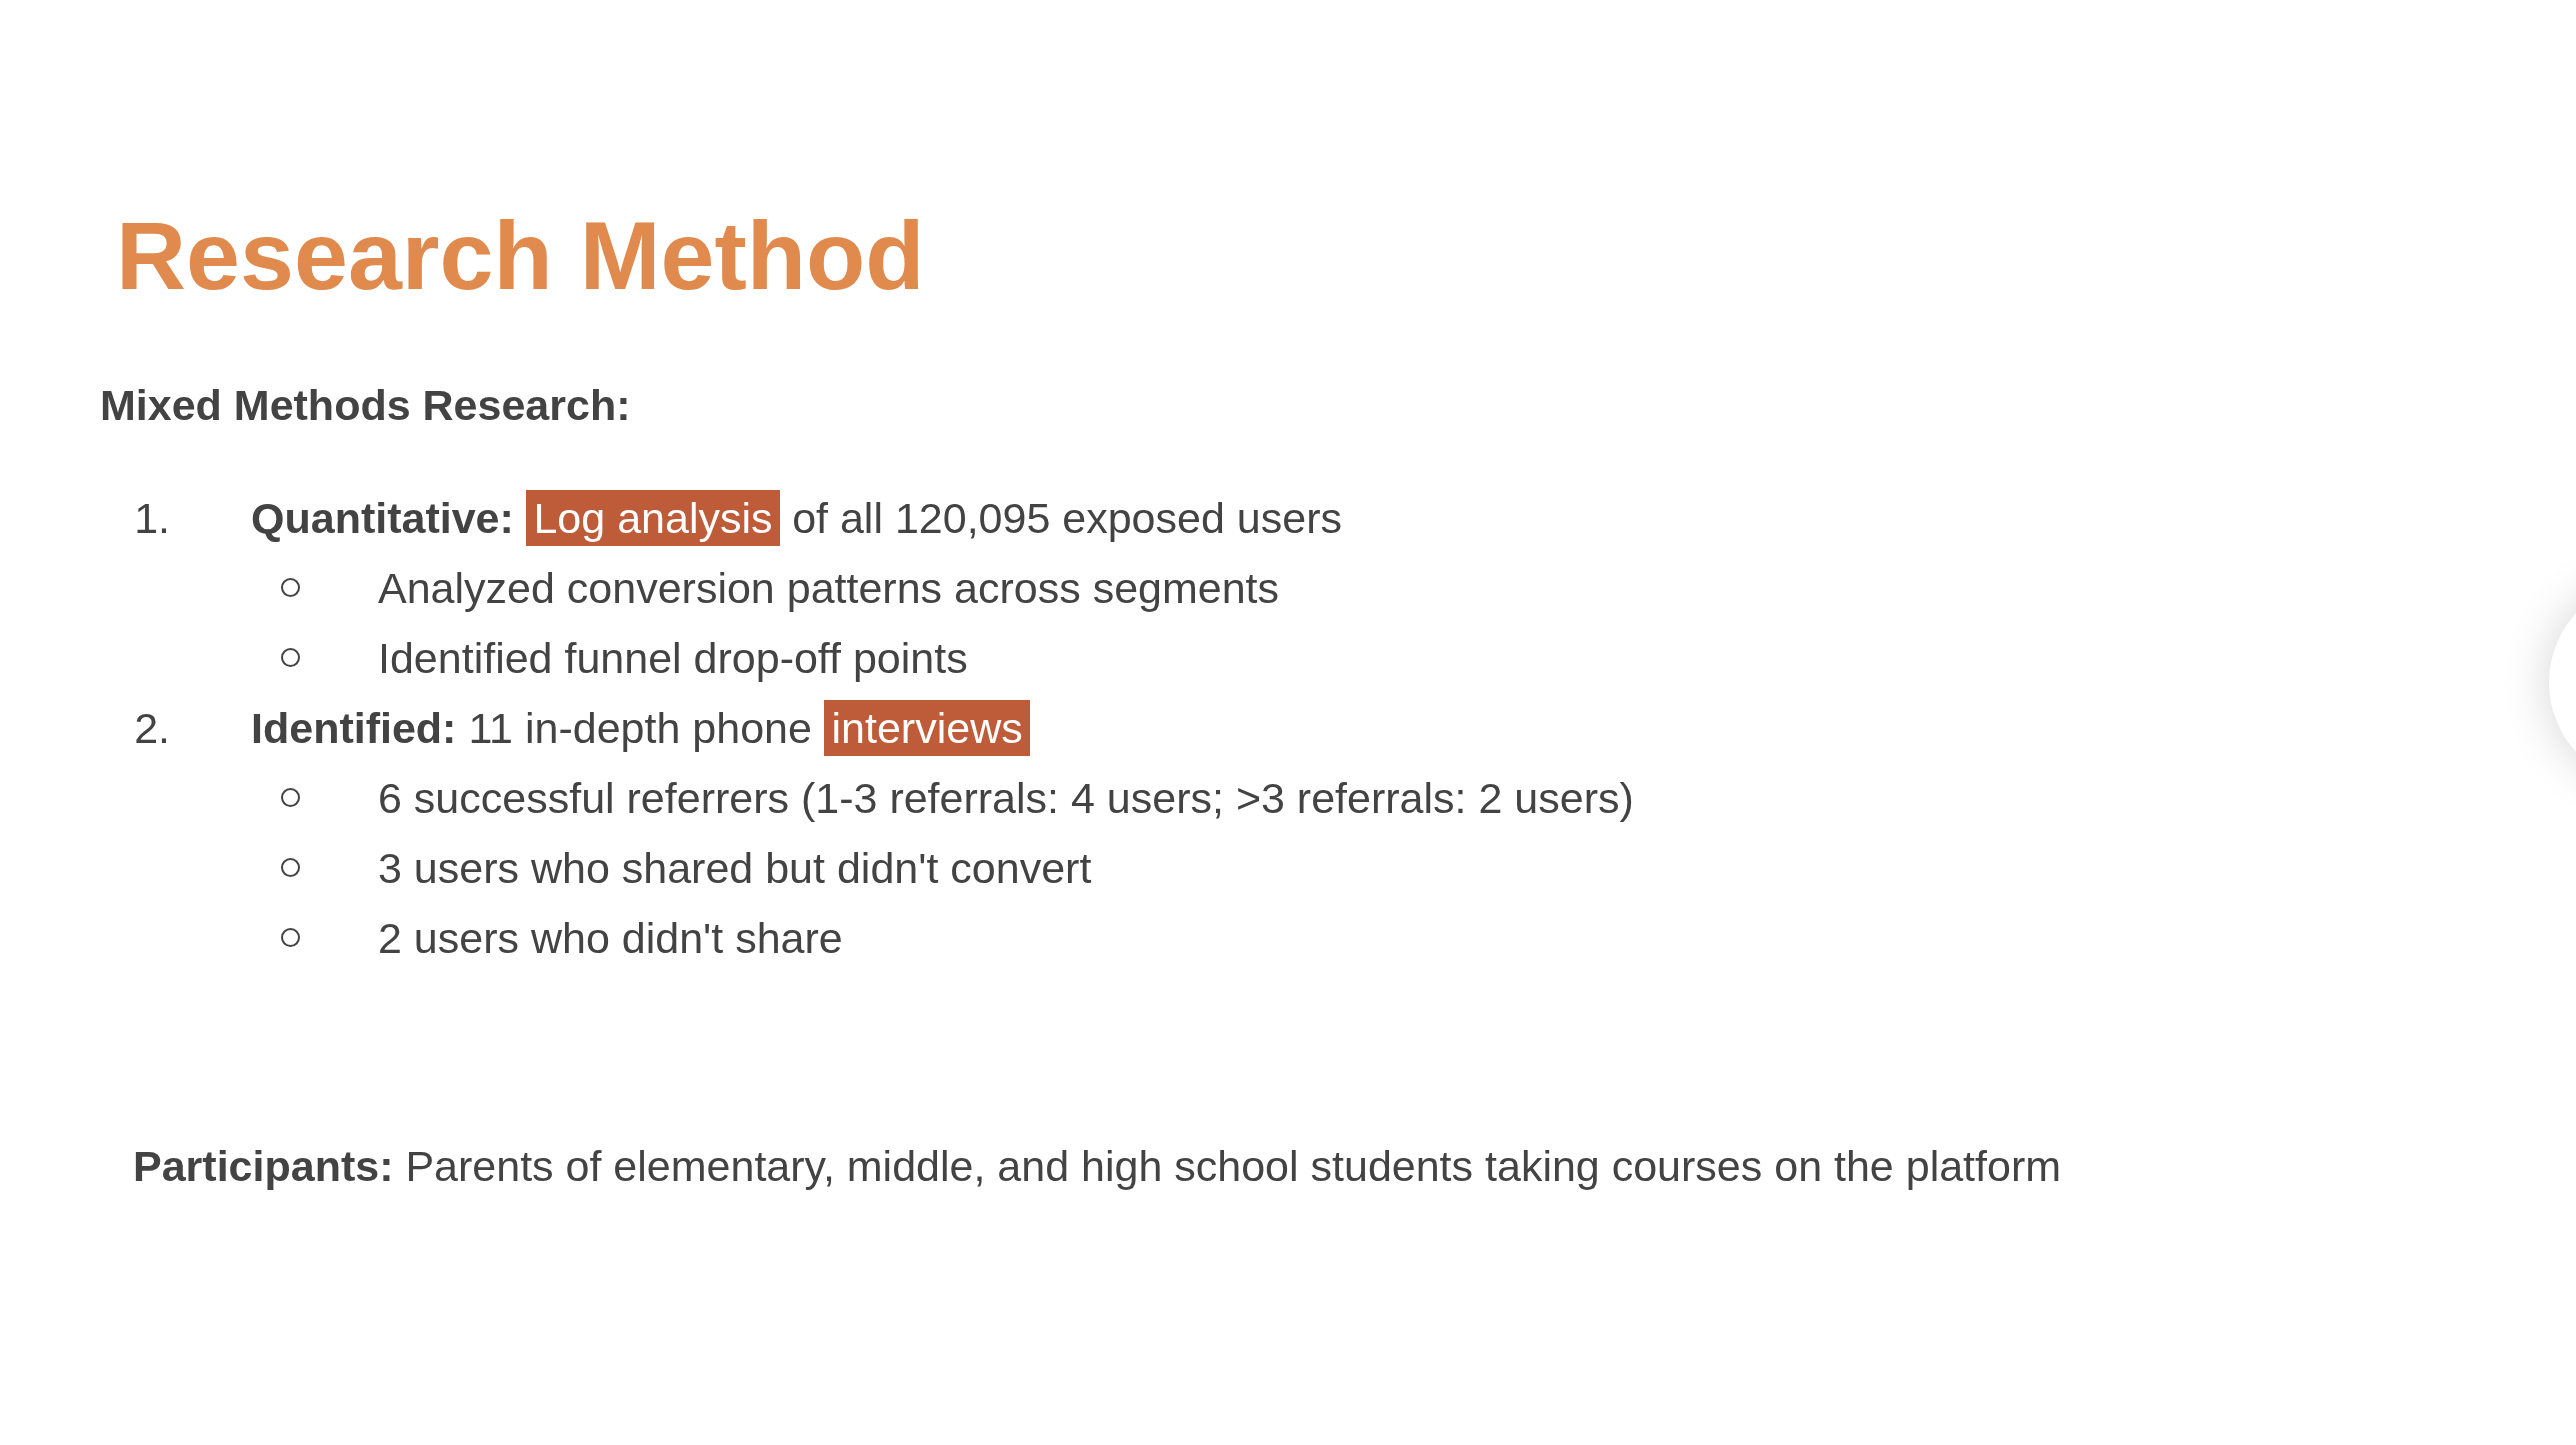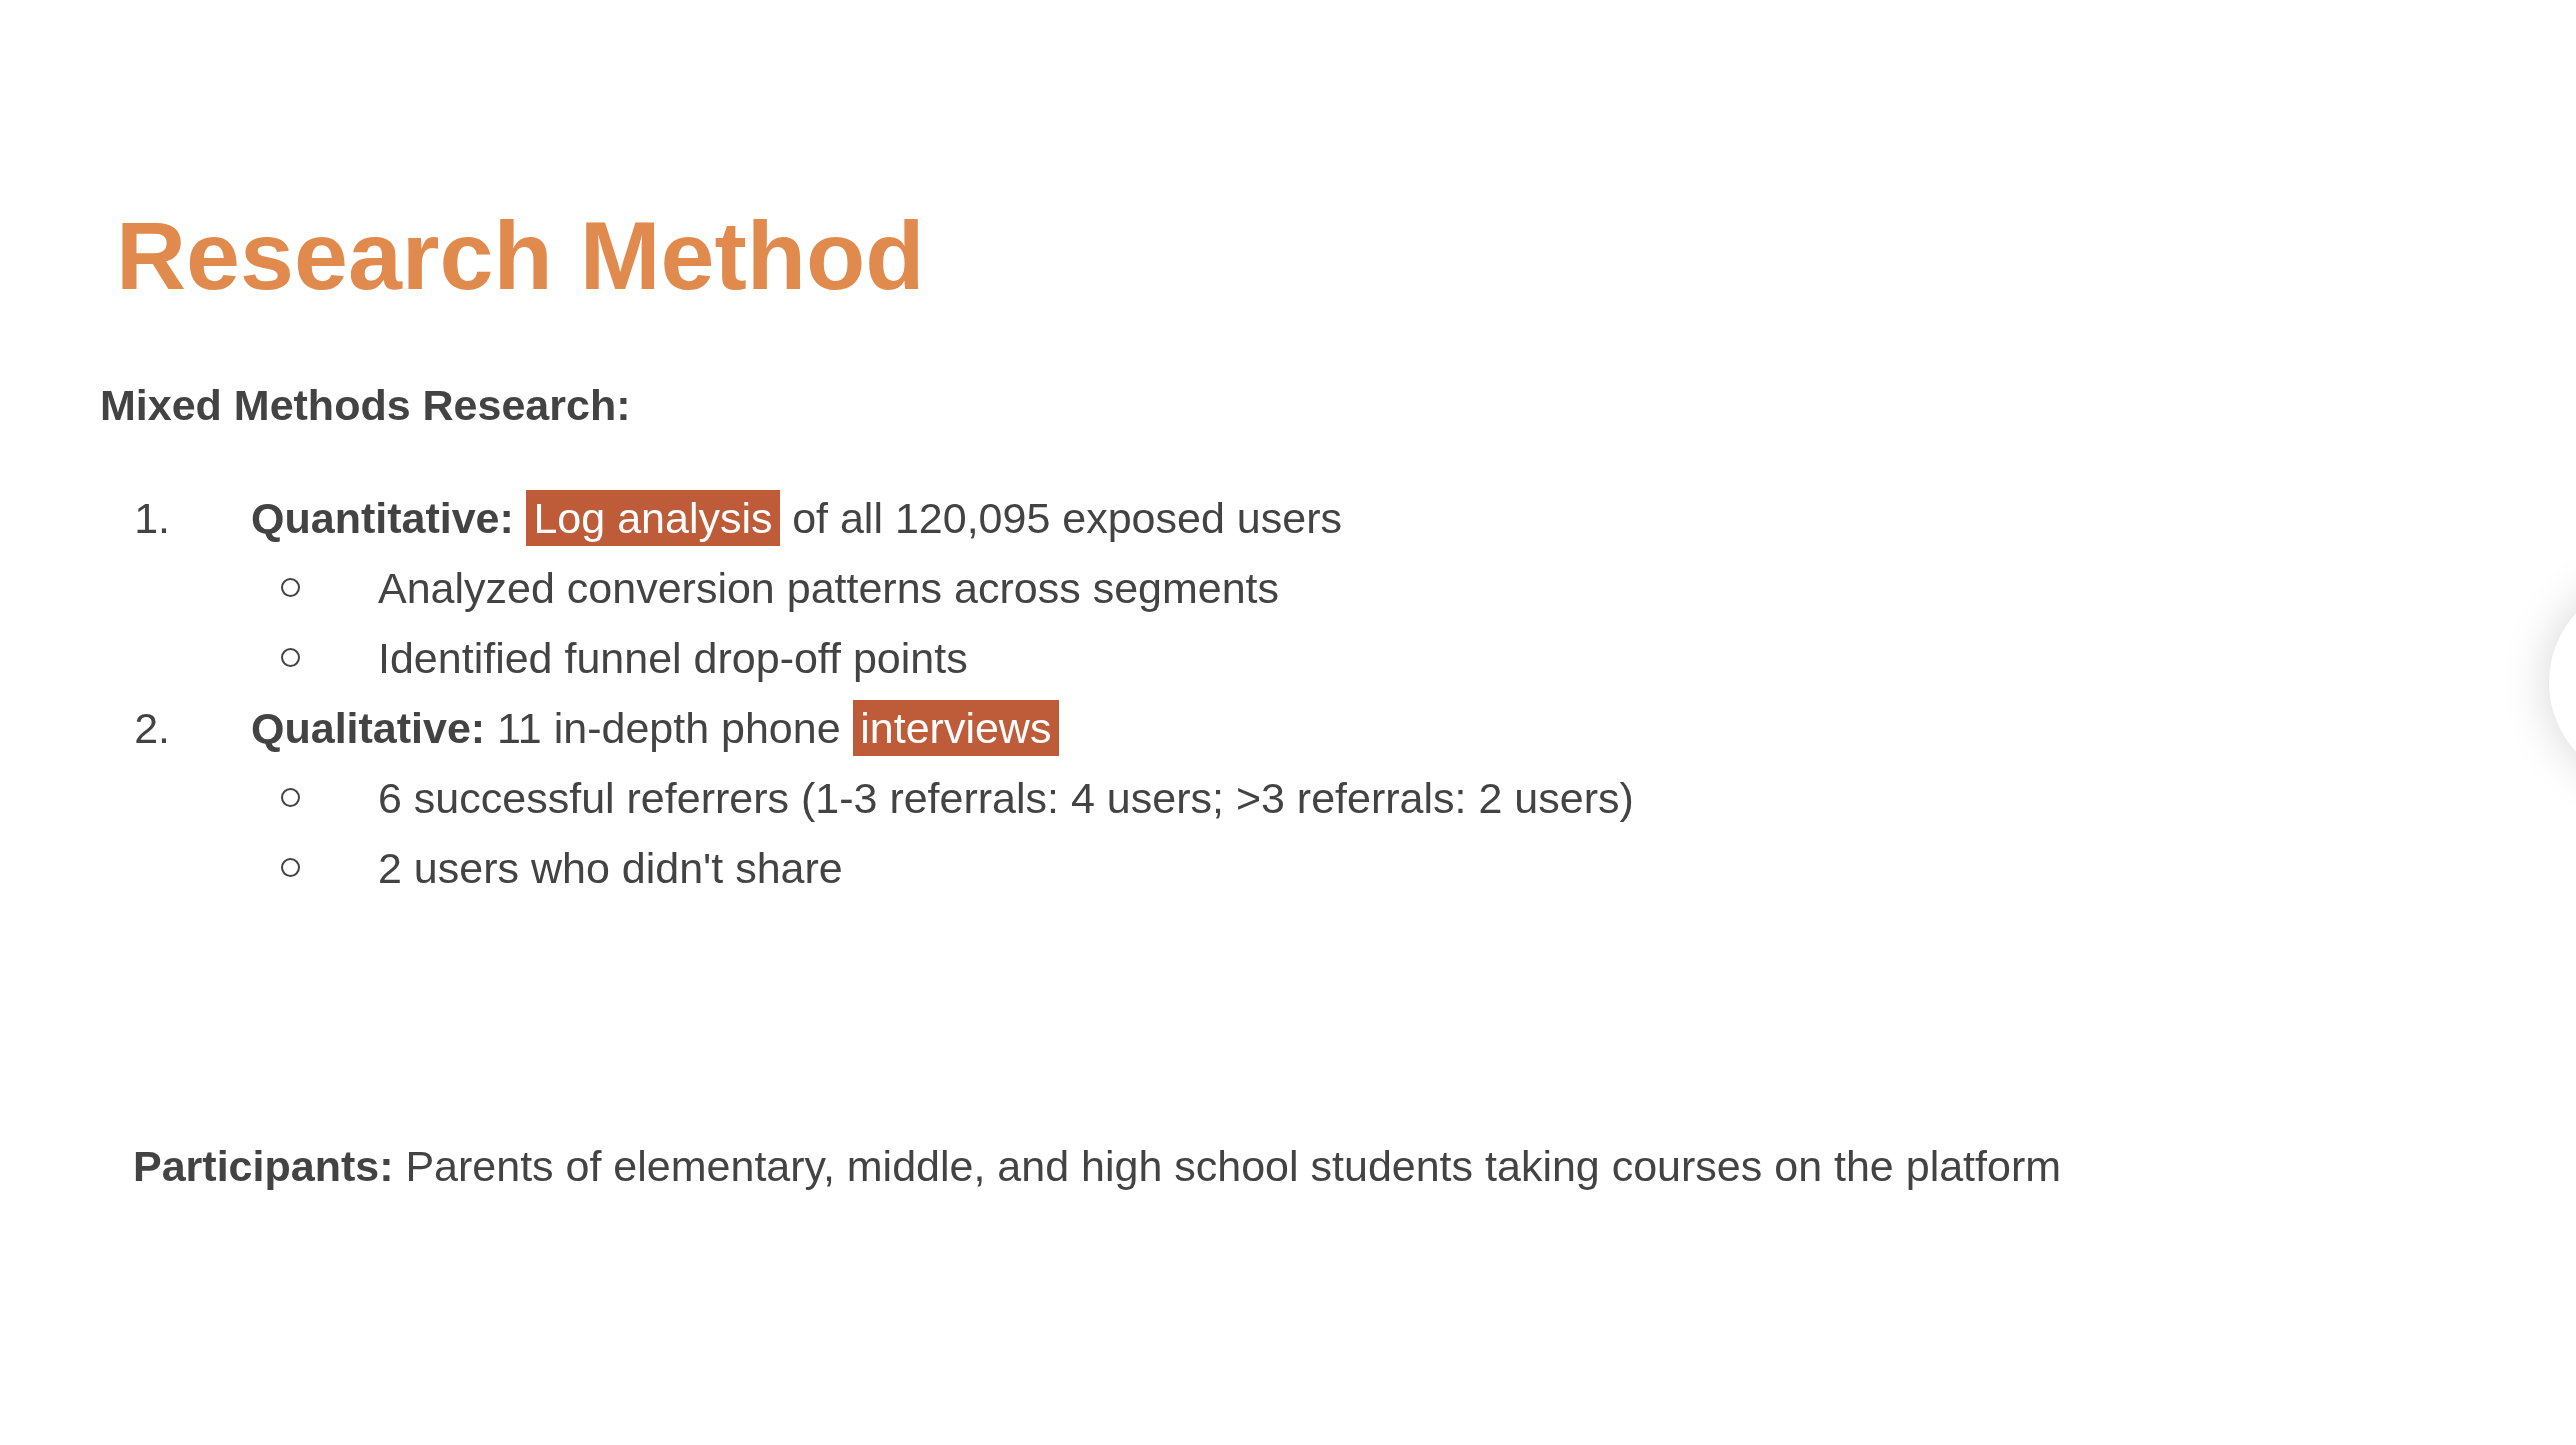--- a/index.html
+++ b/index.html
@@ -110,27 +110,30 @@
 
   <div class="sub-row">
     <span class="bullet-circle"></span><span>Analyzed conversion patterns across segments</span>
   </div>
 
   <div class="sub-row">
     <span class="bullet-circle"></span><span>Identified funnel drop-off points</span>
   </div>
 
   <div class="list-row">
-    <span class="list-number">2.</span><span class="bold">Qualitative:</span><span> 11 in-depth phone </span><span class="hl">interviews</span><span></span>
+    <span class="list-number">2.</span><span class="bold">Identified:</span><span> 11 in-depth phone </span><span class="hl">interviews</span><span></span>
   </div>
 
   <div class="sub-row">
     <span class="bullet-circle"></span><span>6 successful referrers (1-3 referrals: 4 users; &gt;3 referrals: 2 users)</span>
   </div>
 
+  <div class="sub-row">
+    <span class="bullet-circle"></span><span>3 users who shared but didn't convert</span>
+  </div>
 
   <div class="sub-row">
     <span class="bullet-circle"></span><span>2 users who didn't share</span>
   </div>
 
 </div>
 
 <div class="body-text participants">
   <span class="bold">Participants:</span><span> Parents of elementary, middle, and high school students taking courses on the platform</span>
 </div>

